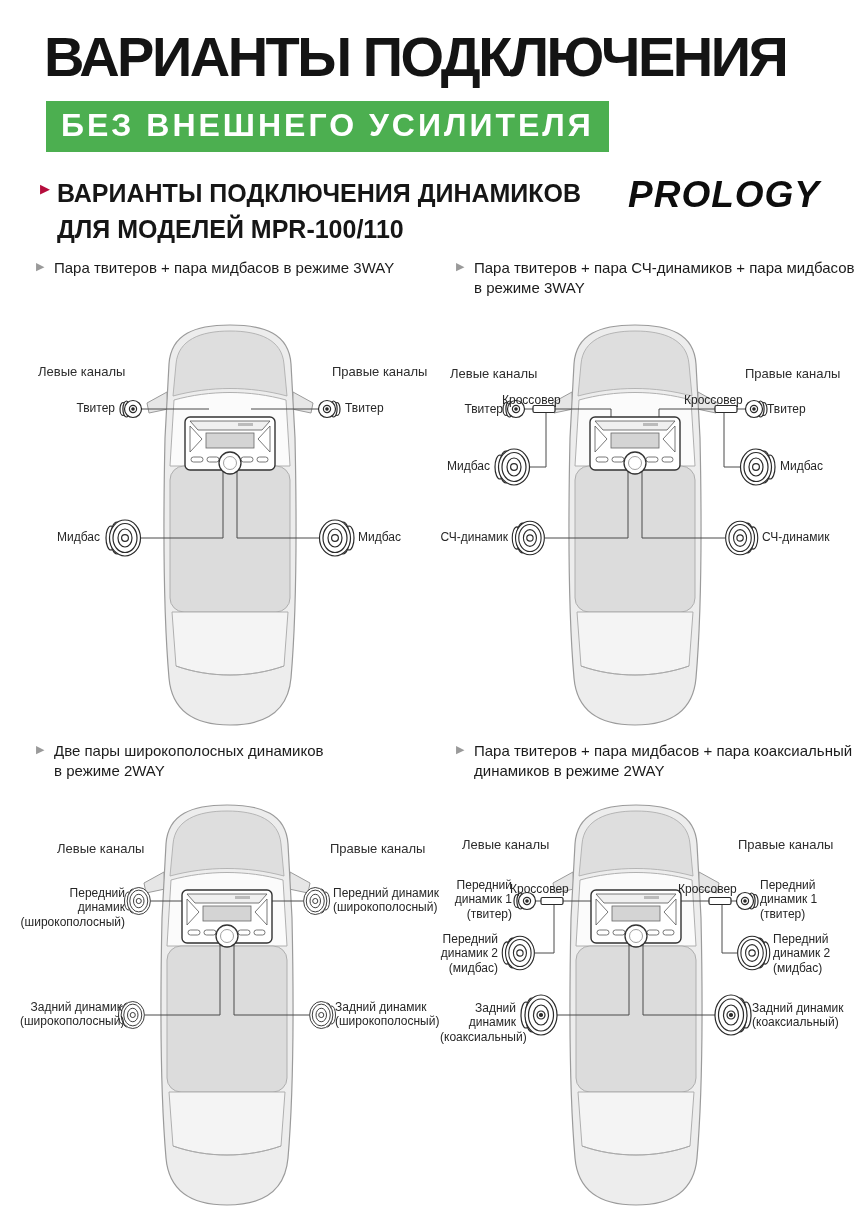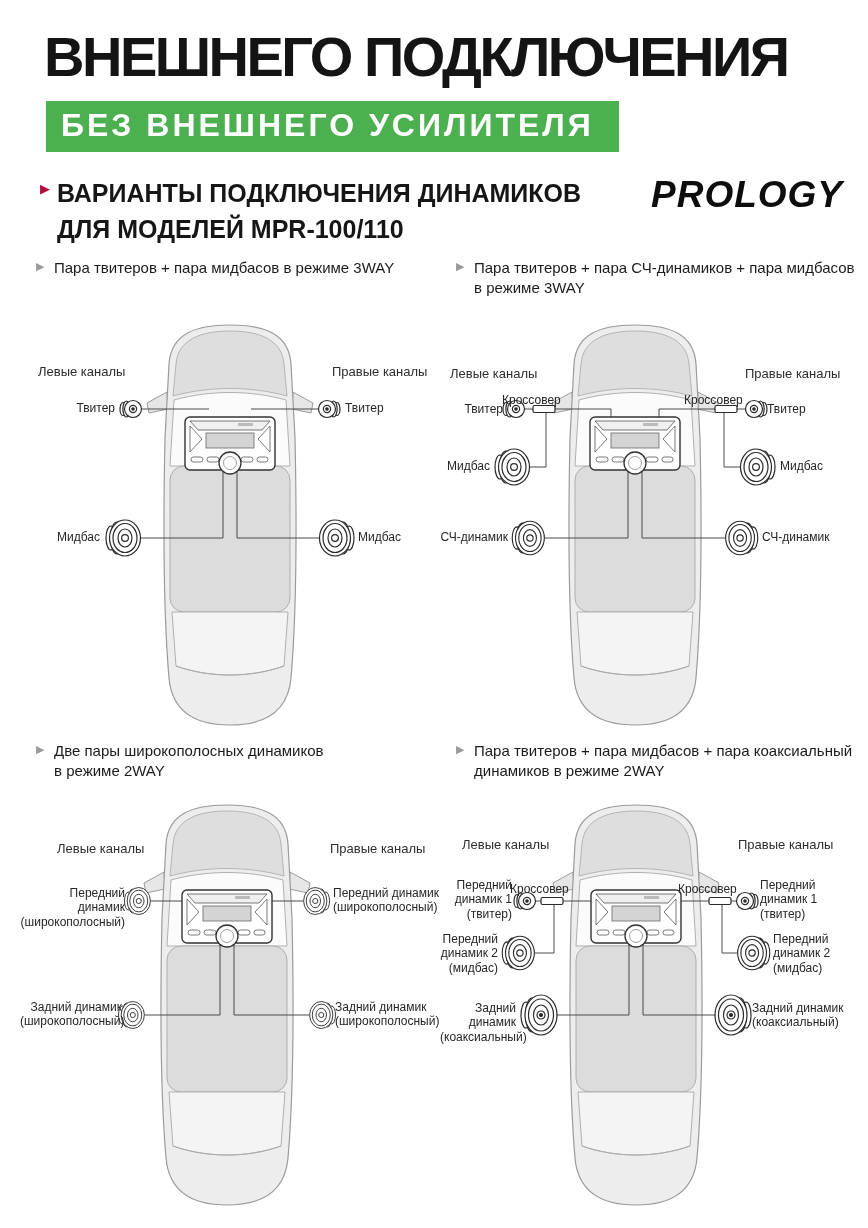--- a/index.html
+++ b/index.html
@@ -8,29 +8,29 @@
     background:#ffffff;font-family:"Liberation Sans",sans-serif;color:#1a1a1a;
   }
   :root{--green:#4caf50;--red:#b50d3c;--gray-arrow:#9a9a9a;}
   
   .page-title{
     position:absolute;left:44px;top:24px;margin:0;
     font-size:56px;font-weight:700;letter-spacing:-2.5px;color:#141414;white-space:nowrap;
   }
   .banner{
     position:absolute;left:46px;top:101px;background:var(--green);color:#fff;
-    font-size:32px;font-weight:700;letter-spacing:3px;padding:6px 25px 8px 15px;white-space:nowrap;text-align:right;
+    font-size:32px;font-weight:700;letter-spacing:3px;padding:6px 15px 8px 15px;white-space:nowrap;text-align:right;
   }
   .section-bullet{position:absolute;left:40px;top:182px;color:var(--red);font-size:13px;line-height:1;}
   .section-head{
     position:absolute;left:57px;top:176px;font-size:25px;font-weight:700;
     line-height:1.42;color:#161616;white-space:pre-line;
   }
   .brand{
-    position:absolute;left:651px;top:174px;font-size:37px;font-weight:700;font-style:italic;
+    position:absolute;left:628px;top:174px;font-size:37px;font-weight:700;font-style:italic;
     letter-spacing:1px;color:#0d0d0d;white-space:nowrap;
   }
   
   .diagram{position:absolute;width:428px;}
   .dheading{position:absolute;left:0;top:0;width:100%;}
   .dheading .arr{position:absolute;left:16px;top:3px;color:var(--gray-arrow);font-size:11px;line-height:1;}
   .dheading .txt{
     display:block;margin-left:34px;font-size:15px;color:#1b1b1b;line-height:1.3;white-space:pre-line;
   }
   .dcanvas{position:absolute;left:0;width:428px;height:435px;}
@@ -95,21 +95,21 @@
       <ellipse cx="1" cy="0" rx="7.5" ry="10"></ellipse>
       <circle cx="1" cy="0" r="4"></circle>
       <circle cx="1" cy="0" r="1.5" fill="#2a2a2a"></circle>
     </g>
     <g id="sym-crossover">
       <rect x="-11" y="-3.5" width="22" height="7" rx="1.5" fill="#ffffff" stroke="#2a2a2a" stroke-width="1.2"></rect>
     </g>
   </defs>
 </svg>
 
-<h1 class="page-title">ВНЕШНЕГО ПОДКЛЮЧЕНИЯ</h1>
+<h1 class="page-title">ВАРИАНТЫ ПОДКЛЮЧЕНИЯ</h1>
 <div class="banner">БЕЗ ВНЕШНЕГО УСИЛИТЕЛЯ</div>
 <span class="section-bullet">▶</span>
 <div class="section-head">ВАРИАНТЫ ПОДКЛЮЧЕНИЯ ДИНАМИКОВ
 ДЛЯ МОДЕЛЕЙ MPR-100/110</div>
 <div class="brand">PROLOGY</div>
 
 <section class="diagram" style="left:20px;top:258px;height:492px;">
   <div class="dheading">
     <span class="arr">▶</span>
     <span class="txt">Пара твитеров + пара мидбасов в режиме 3WAY</span>

